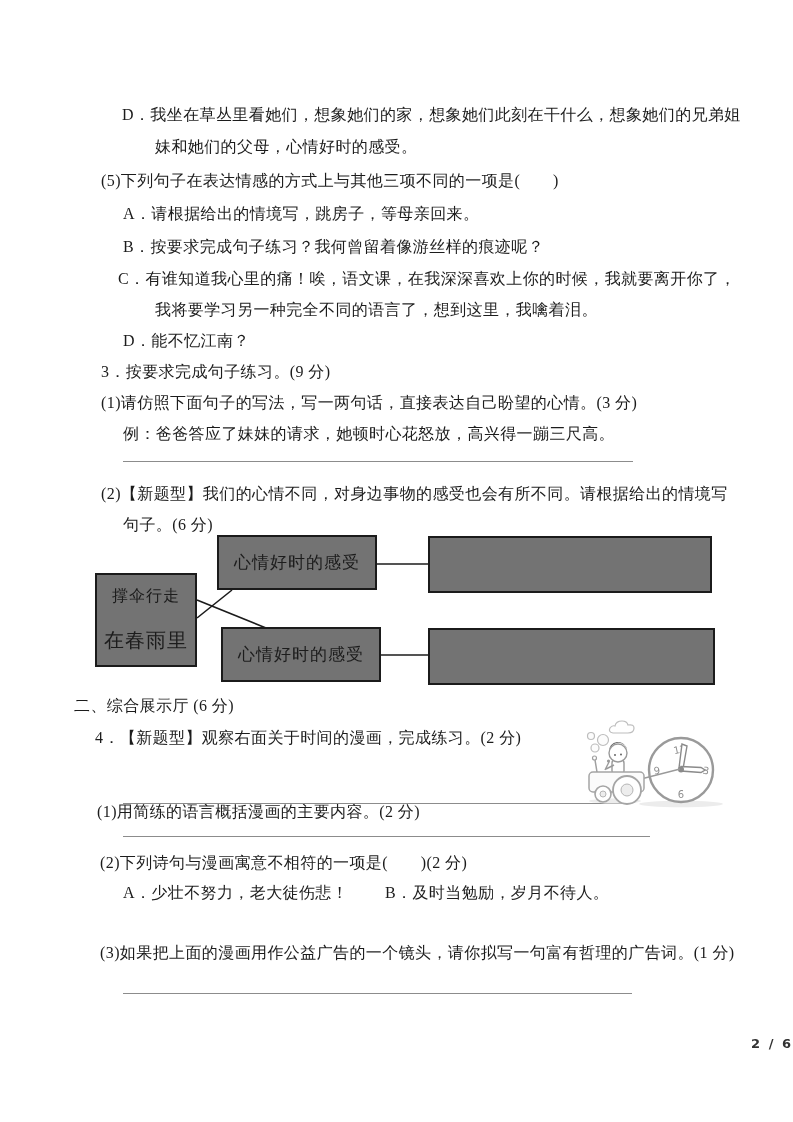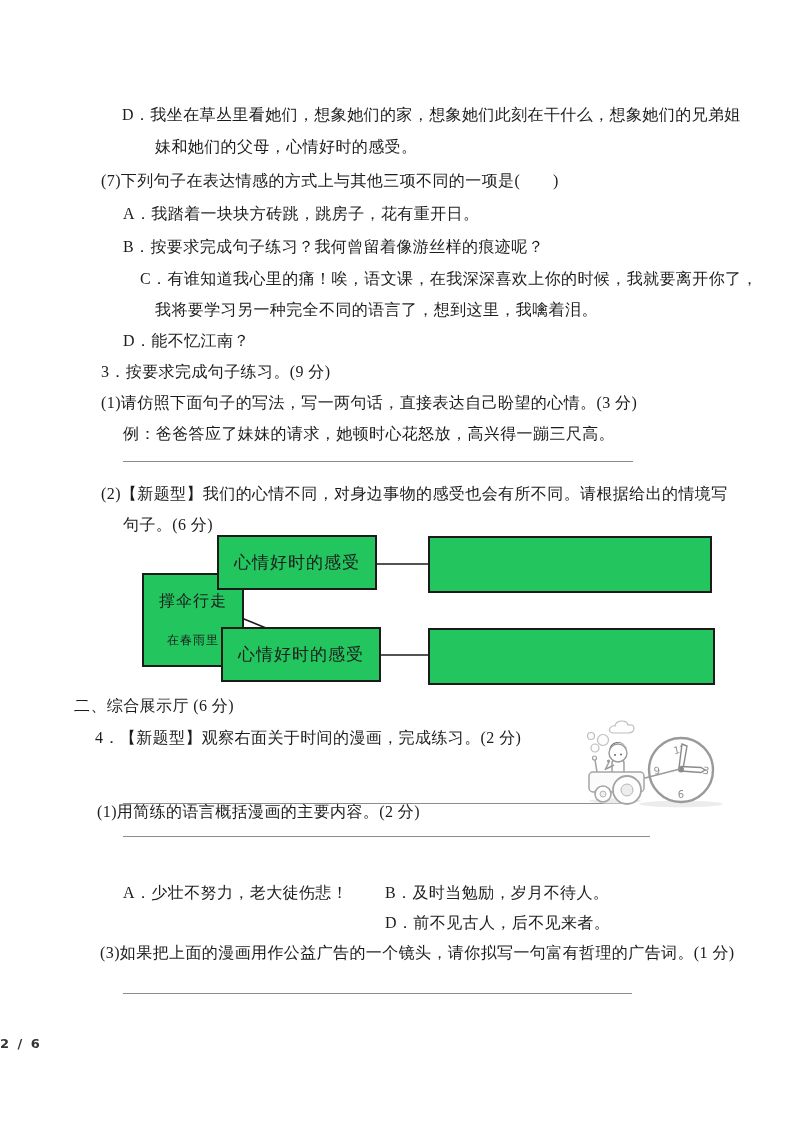--- a/index.html
+++ b/index.html
@@ -8,81 +8,81 @@
     font-family:"Liberation Serif", serif;color:#1c1c1c;overflow:hidden;border-radius:20px;
   }
   .line{
     position:absolute;font-size:16px;line-height:22px;letter-spacing:0.4px;
     white-space:nowrap;
   }
   .blank{
     position:absolute;height:0;border-bottom:1px solid #8c8c8c;
   }
   .dbox{
-    position:absolute;border:2px solid #1b1b1b;background:#22c55e;
+    position:absolute;border:2px solid #1b1b1b;background:#737373;
     display:flex;align-items:center;justify-content:center;box-sizing:border-box;
   }
   .dbox .bx-label{font-size:17px;letter-spacing:1px;}
-  .srcbox{flex-direction:column;justify-content:center;gap:20px;margin-left:47px;}
+  .srcbox{flex-direction:column;justify-content:center;gap:20px;}
   .diag-svg,.cartoon-svg{position:absolute;}
   .footer{
-    position:absolute;left:0;top:1036px;width:793px;text-align:left;
+    position:absolute;left:0;top:1036px;width:793px;text-align:right;
     font-family:"DejaVu Sans", sans-serif;font-size:13px;font-weight:bold;
     color:#333;letter-spacing:2px;
   }
 </style>
 </head>
 <body>
 
 <div class="page">
 
   <div class="line" style="left:122px;top:104px">D．我坐在草丛里看她们，想象她们的家，想象她们此刻在干什么，想象她们的兄弟姐</div>
   <div class="line" style="left:155px;top:136px">妹和她们的父母，心情好时的感受。</div>
 
-  <div class="line" style="left:101px;top:170px">(7)下列句子在表达情感的方式上与其他三项不同的一项是(　　)</div>
-  <div class="line" style="left:123px;top:203px">A．我踏着一块块方砖跳，跳房子，花有重开日。</div>
+  <div class="line" style="left:101px;top:170px">(5)下列句子在表达情感的方式上与其他三项不同的一项是(　　)</div>
+  <div class="line" style="left:123px;top:203px">A．请根据给出的情境写，跳房子，等母亲回来。</div>
   <div class="line" style="left:123px;top:236px">B．按要求完成句子练习？我何曾留着像游丝样的痕迹呢？</div>
-  <div class="line" style="left:140px;top:268px">C．有谁知道我心里的痛！唉，语文课，在我深深喜欢上你的时候，我就要离开你了，</div>
+  <div class="line" style="left:118px;top:268px">C．有谁知道我心里的痛！唉，语文课，在我深深喜欢上你的时候，我就要离开你了，</div>
   <div class="line" style="left:155px;top:299px">我将要学习另一种完全不同的语言了，想到这里，我噙着泪。</div>
   <div class="line" style="left:123px;top:330px">D．能不忆江南？</div>
 
   <div class="line" style="left:101px;top:361px">3．按要求完成句子练习。(9 分)</div>
   <div class="line" style="left:101px;top:392px">(1)请仿照下面句子的写法，写一两句话，直接表达自己盼望的心情。(3 分)</div>
   <div class="line" style="left:123px;top:423px">例：爸爸答应了妹妹的请求，她顿时心花怒放，高兴得一蹦三尺高。</div>
   <div class="blank" style="left:123px;top:461px;width:510px"></div>
   <div class="line" style="left:101px;top:483px">(2)【新题型】我们的心情不同，对身边事物的感受也会有所不同。请根据给出的情境写</div>
   <div class="line" style="left:123px;top:514px">句子。(6 分)</div>
 
   <svg class="diag-svg" style="left:90px;top:528px" width="630" height="162" viewBox="0 0 630 162">
     <line x1="287" y1="36" x2="338" y2="36" stroke="#1b1b1b" stroke-width="1.6"></line>
     <line x1="291" y1="127" x2="338" y2="127" stroke="#1b1b1b" stroke-width="1.6"></line>
     <line x1="107" y1="90" x2="142" y2="62" stroke="#1b1b1b" stroke-width="1.6"></line>
     <line x1="107" y1="72" x2="176" y2="100" stroke="#1b1b1b" stroke-width="1.6"></line>
   </svg>
   <div class="dbox srcbox" style="left:95px;top:573px;width:102px;height:94px">
     <span class="bx-label" style="font-size:16px">撑伞行走</span>
-    <span class="bx-label" style="font-size:12px">在春雨里</span>
+    <span class="bx-label" style="font-size:20px">在春雨里</span>
   </div>
   <div class="dbox" style="left:217px;top:535px;width:160px;height:55px">
     <span class="bx-label">心情好时的感受</span>
   </div>
   <div class="dbox" style="left:221px;top:627px;width:160px;height:55px">
     <span class="bx-label">心情好时的感受</span>
   </div>
   <div class="dbox" style="left:428px;top:536px;width:284px;height:57px"></div>
   <div class="dbox" style="left:428px;top:628px;width:287px;height:57px"></div>
 
   <div class="line" style="left:74px;top:695px">二、综合展示厅 (6 分)</div>
   <div class="line" style="left:95px;top:727px">4．【新题型】观察右面关于时间的漫画，完成练习。(2 分)</div>
   <div class="line" style="left:97px;top:801px">(1)用简练的语言概括漫画的主要内容。(2 分)</div>
   <div class="blank" style="left:123px;top:803px;width:500px"></div>
   <div class="blank" style="left:123px;top:836px;width:527px"></div>
+  <div class="line" style="left:100px;top:852px">(2)下列诗句与漫画寓意不相符的一项是(　　)(2 分)</div>
   <div class="line" style="left:123px;top:882px">A．少壮不努力，老大徒伤悲！</div>
   <div class="line" style="left:385px;top:882px">B．及时当勉励，岁月不待人。</div>
-  <div class="line" style="left:385px;top:912px">D．前不见古人，后不见来者。</div>
   <div class="line" style="left:100px;top:942px">(3)如果把上面的漫画用作公益广告的一个镜头，请你拟写一句富有哲理的广告词。(1 分)</div>
   <div class="blank" style="left:123px;top:993px;width:509px"></div>
 
   <svg class="cartoon-svg" style="left:553px;top:703px" width="200" height="108" viewBox="0 0 200 108">
 
     <ellipse cx="128" cy="101" rx="42" ry="3.2" fill="#ececec"></ellipse>
     <ellipse cx="62" cy="98" rx="26" ry="2.6" fill="#ececec"></ellipse>
 
     <path d="M60,30 q-5,-1 -3,-5 q2,-3 5,-2 q1,-5 7,-5 q5,0 6,4 q6,-1 6,3 q0,5 -6,5 Z" fill="#ffffff" stroke="#bdbdbd" stroke-width="1.2"></path>
 

